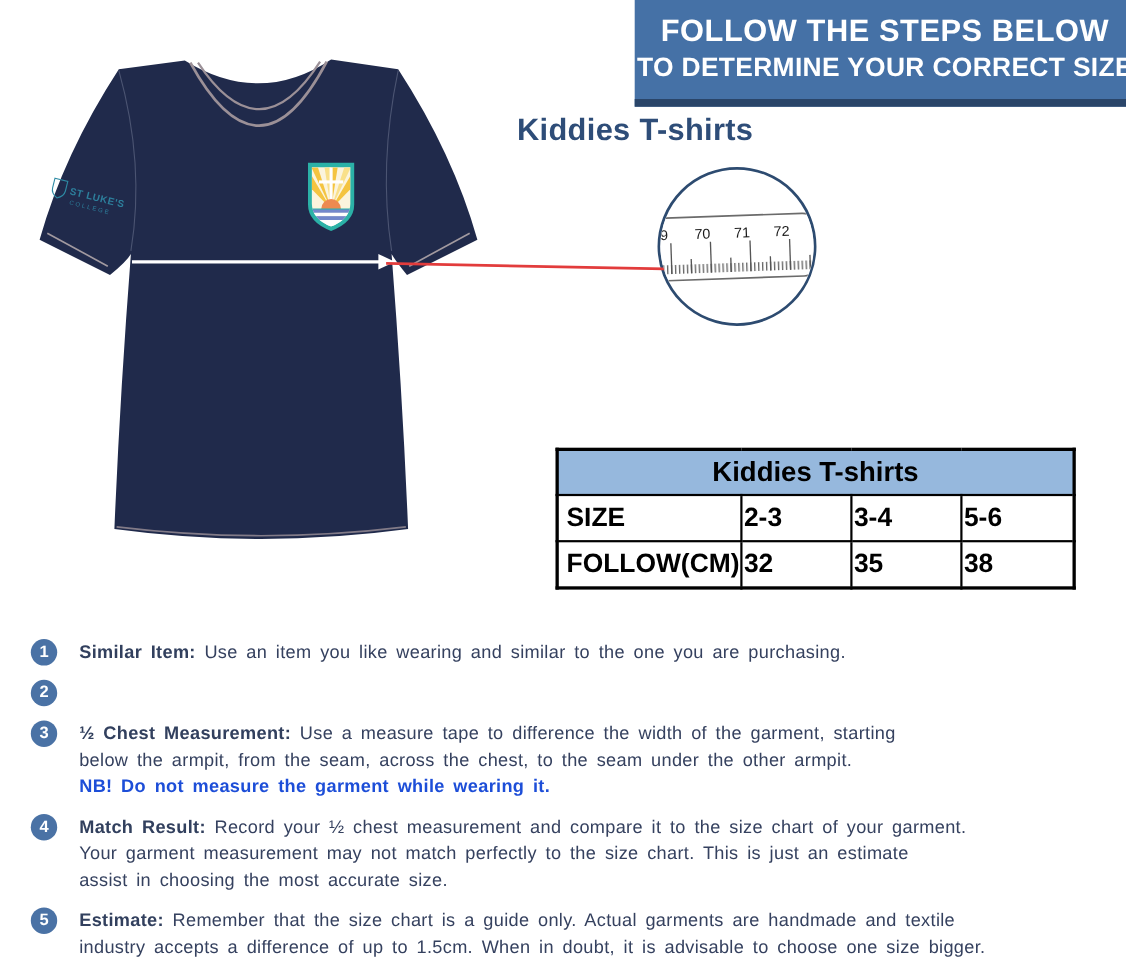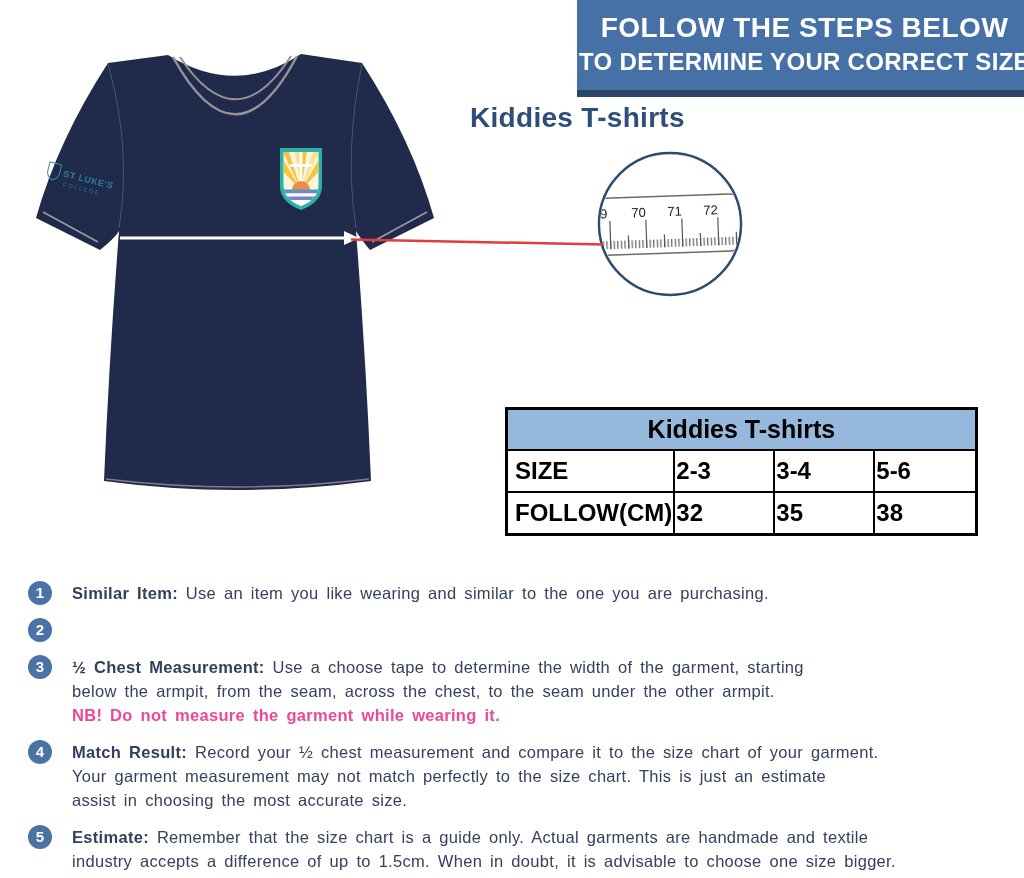--- a/index.html
+++ b/index.html
@@ -29,21 +29,21 @@
 
   
   .steps{position:absolute;left:28px;top:581px;width:980px;z-index:2;}
   .step{display:flex;align-items:flex-start;margin-bottom:13px;}
   .step-num{flex:0 0 24px;width:24px;height:24px;border-radius:50%;background:#4a72a5;
             color:#fff;font-size:15px;font-weight:bold;text-align:center;line-height:24px;}
   .step-body{margin-left:20px;font-size:16.5px;line-height:24px;color:#35415f;
              letter-spacing:0.3px;word-spacing:3px;}
   .step-lbl{font-weight:bold;color:#32405e;}
   .step-txt{white-space:pre-line;}
-  .step-note{font-weight:bold;color:#ec4899;}
+  .step-note{font-weight:bold;color:#1d4ed8;}
   .step-note:empty{display:none;}
 </style>
 </head>
 <body>
 
 <div class="page">
 
   <div class="banner">
     <div class="banner-line1">FOLLOW THE STEPS BELOW</div>
     <div class="banner-line2">TO DETERMINE YOUR CORRECT SIZE</div>
@@ -173,21 +173,21 @@
     </div>
 
     <div class="step">
       <div class="step-num">2</div>
     </div>
 
     <div class="step">
       <div class="step-num">3</div>
       <div class="step-body">
         <span class="step-lbl">½ Chest Measurement:</span>
-        <span class="step-txt">Use a choose tape to determine the width of the garment, starting
+        <span class="step-txt">Use a measure tape to difference the width of the garment, starting
 below the armpit, from the seam, across the chest, to the seam under the other armpit.</span>
         <div class="step-note">NB! Do not measure the garment while wearing it.</div>
       </div>
     </div>
 
     <div class="step">
       <div class="step-num">4</div>
       <div class="step-body">
         <span class="step-lbl">Match Result:</span>
         <span class="step-txt">Record your ½ chest measurement and compare it to the size chart of your garment.

